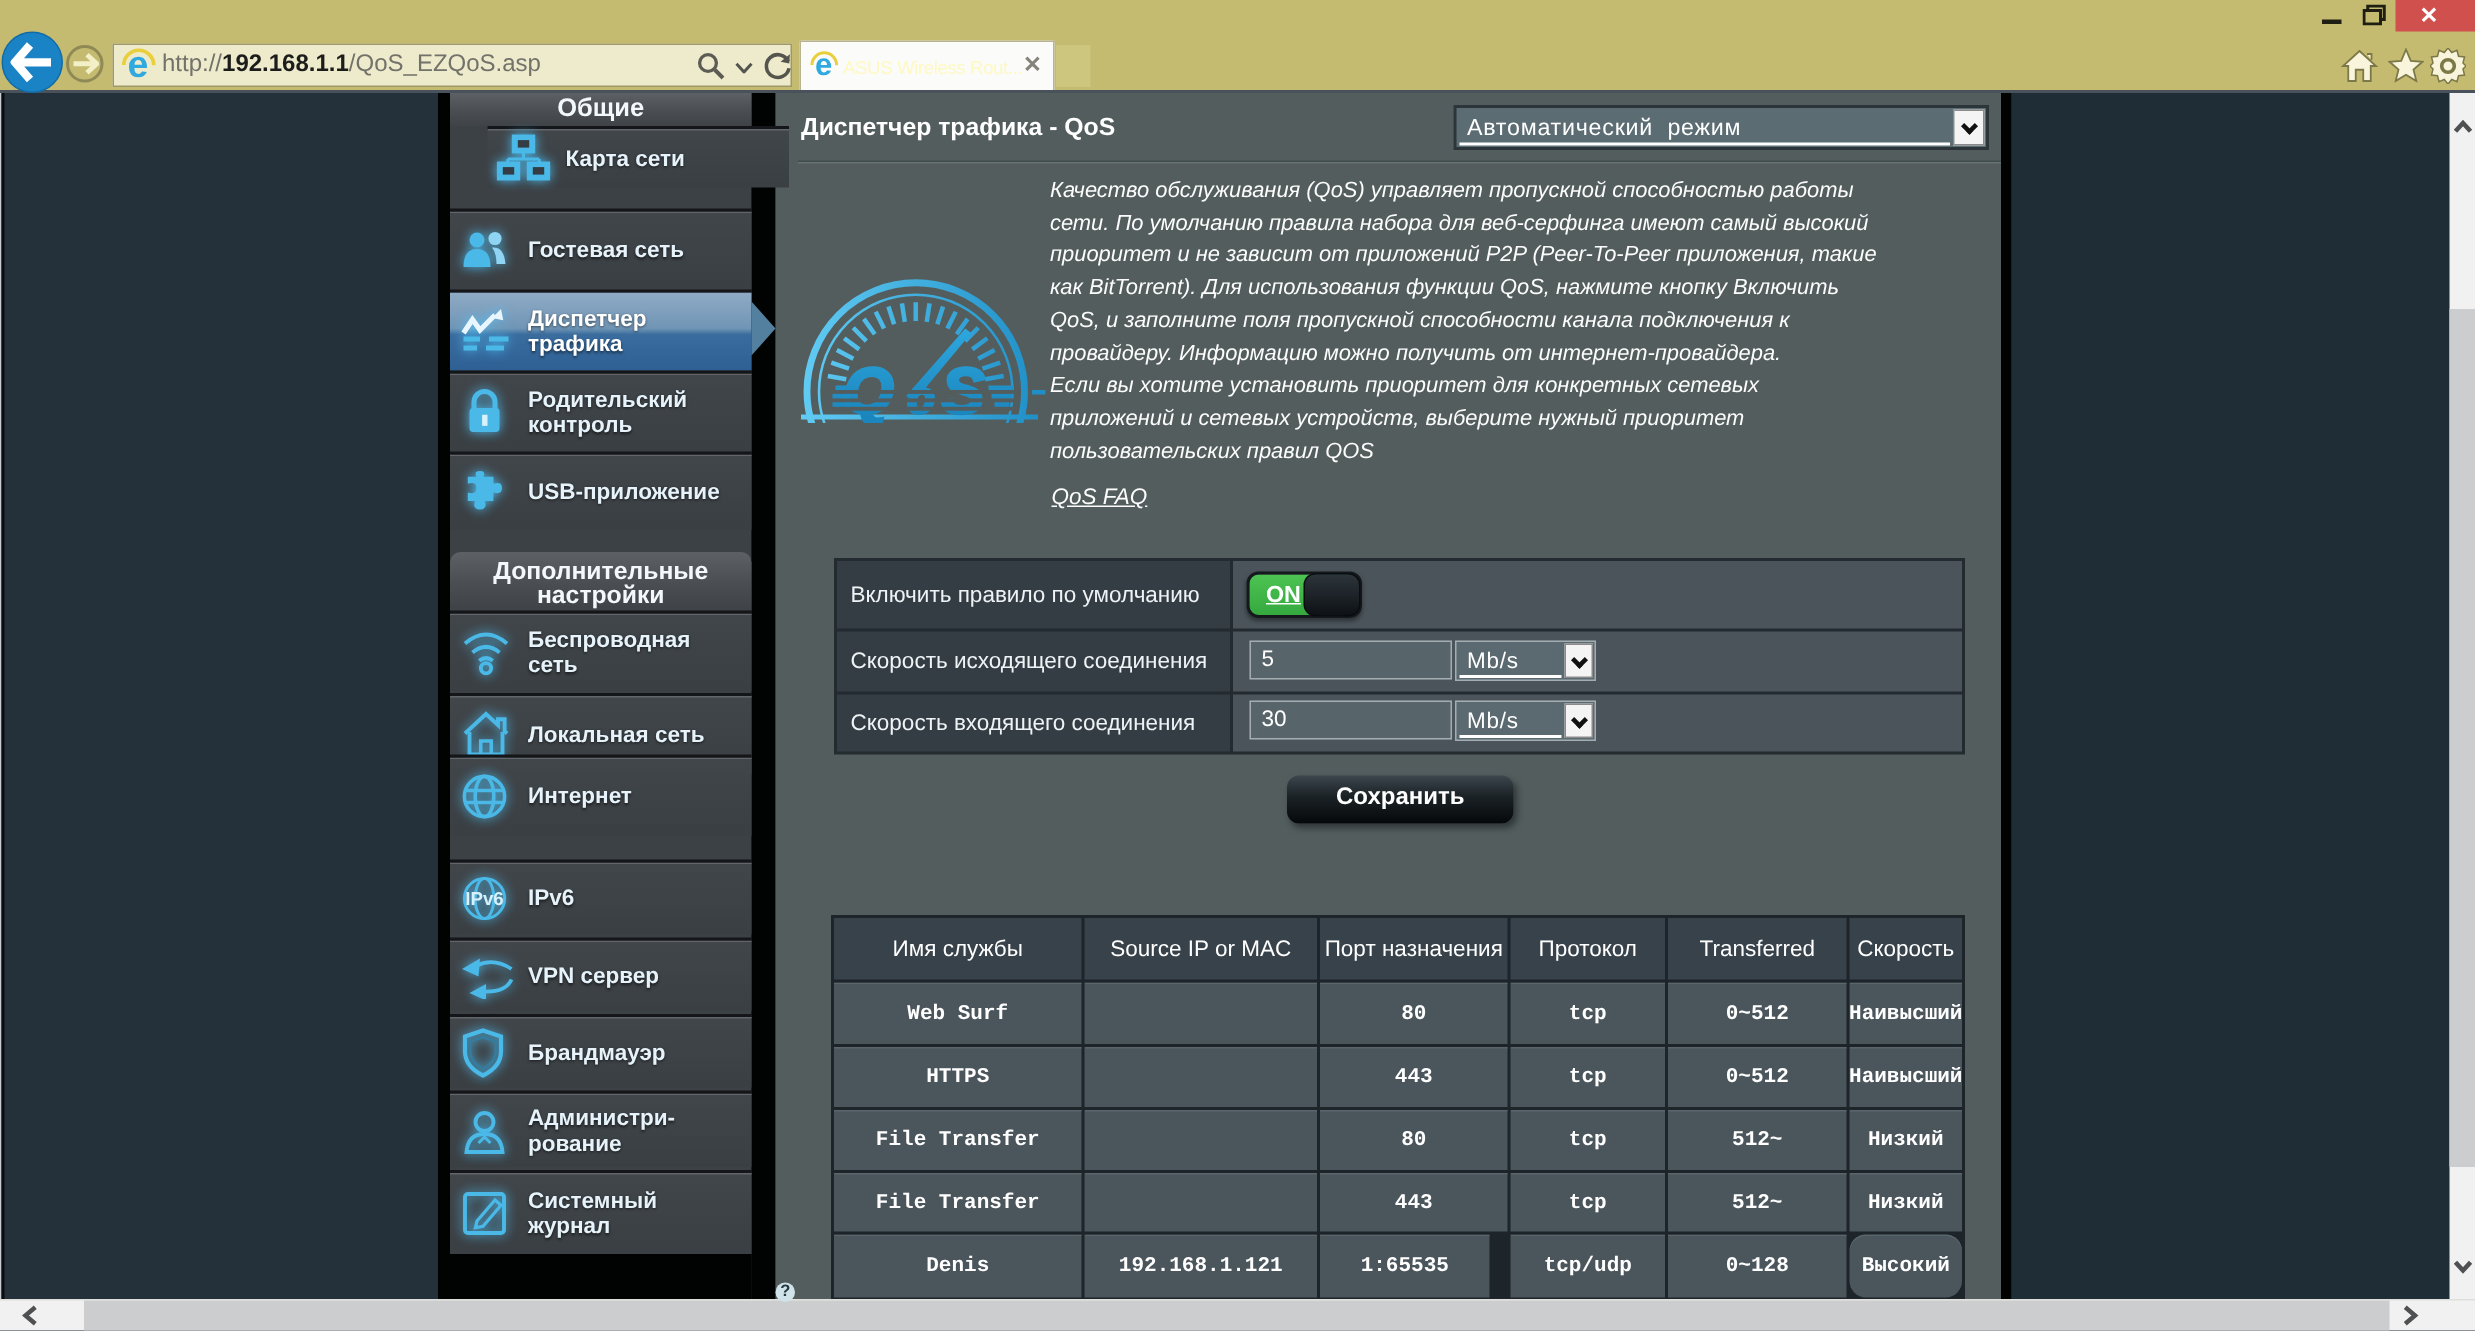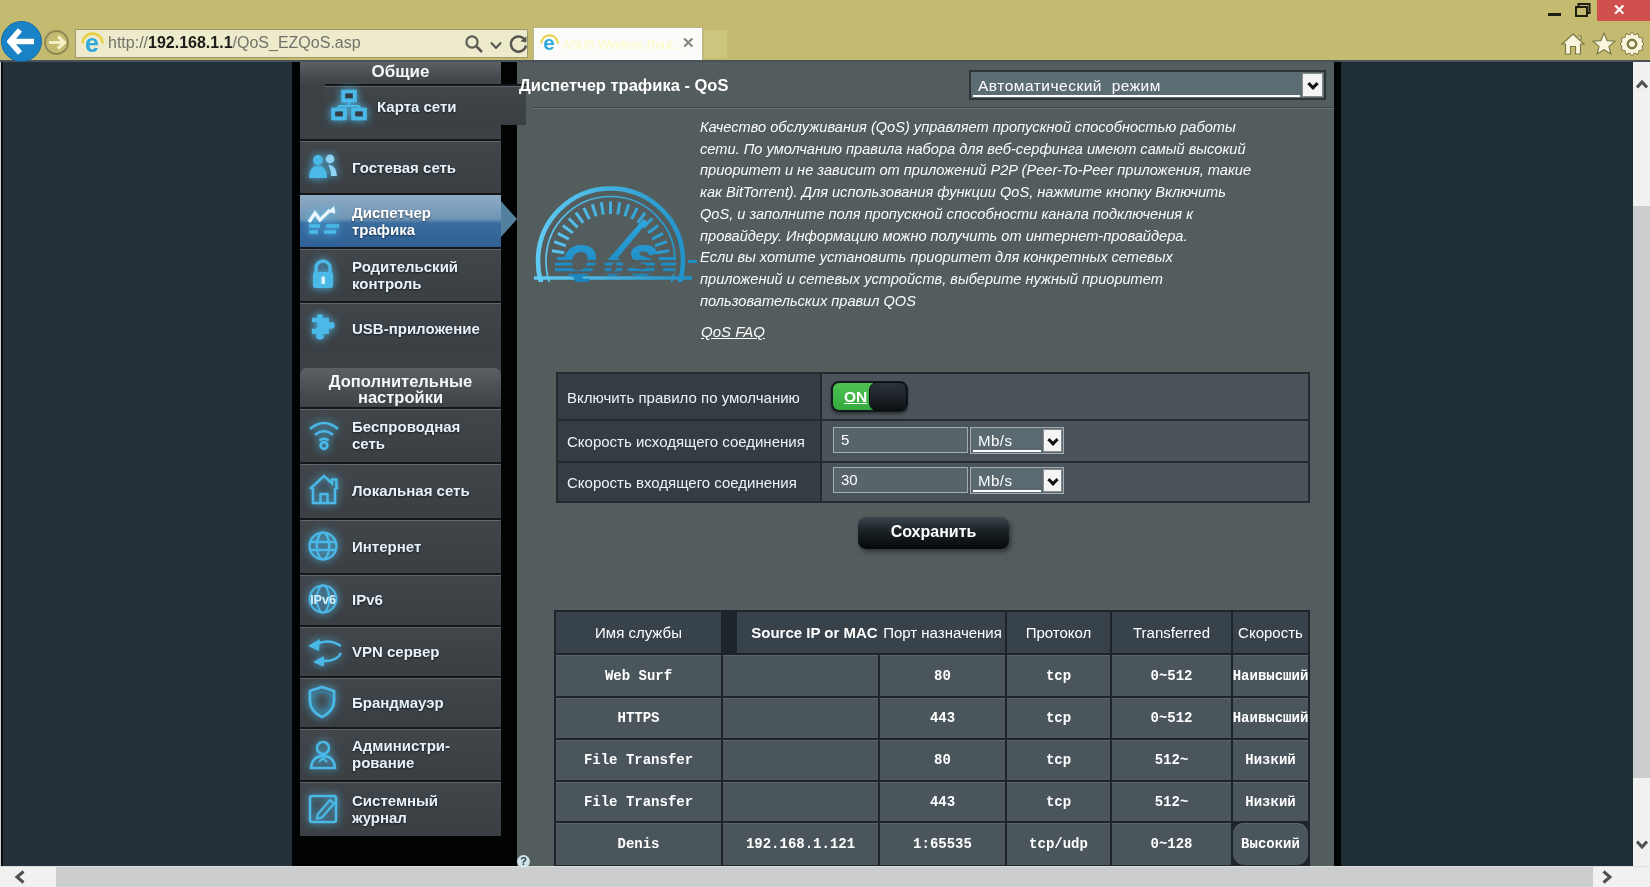--- a/index.html
+++ b/index.html
@@ -52,21 +52,21 @@
      background:linear-gradient(180deg,#8fabc5 0%,#7095b5 46%,#3a6c9e 54%,#2e6095 100%);
      border-top:2px solid #141619; }
   .sel .txt { position:absolute; left:52px; top:50%; transform:translateY(-50%);
      color:#ffffff; font-weight:bold; font-size:15px; line-height:17px;
      text-shadow:0 1px 2px rgba(0,0,0,.55); }
   #selarrow { position:absolute; left:501px; top:201px; width:0; height:0;
      border-top:18px solid transparent; border-bottom:18px solid transparent;
      border-left:16px solid #54809f; }
 
   
-  #ptitle { position:absolute; left:2px; top:14px; font-size:16.5px; font-weight:bold; color:#fff; }
+  #ptitle { position:absolute; left:17px; top:14px; font-size:16.5px; font-weight:bold; color:#fff; }
   #psel { position:absolute; left:452px; top:8px; width:357px; height:30px;
      background:#5b6c73; border:2px solid #2b353a; }
   #psel .t { position:absolute; left:7px; top:5px; color:#fff; font-size:15.5px; letter-spacing:.5px; }
   #psel .ul { position:absolute; left:2px; right:24px; bottom:1px; height:2px; background:#fff; }
   #psel .box { position:absolute; right:1px; top:1px; bottom:1px; width:21px; background:#f4f4f4;
      border:1px solid #8a8a8a; }
   #phr { position:absolute; left:15px; width:802px; top:45px; height:2px; background:#414c4e;
      border-bottom:1px solid rgba(255,255,255,.22); }
   #pdesc { position:absolute; left:183px; top:55px; white-space:nowrap; font-size:14.6px; font-style:italic;
      color:#fcfcfc; line-height:21.7px; }
@@ -270,21 +270,21 @@
     <svg width="36" height="36" viewBox="0 0 36 36">
       <g fill="none" stroke="#4ab9e8" stroke-width="2.6">
         <path d="M4 17 L18 4 L26 11.4 V7.5 h4.4 V15.5 L32 17"></path>
         <path d="M7 16 V31 H29 V16"></path>
         <path d="M14.5 31 V22 h7 V31" stroke-width="2.4"></path>
       </g>
     </svg>
     <div class="txt">Локальная сеть</div>
   </div>
 
-  <div class="sitem" style="top:456px;height:54px;">
+  <div class="sitem" style="top:441px;height:54px;">
     <svg width="34" height="34" viewBox="0 0 34 34">
       <g fill="none" stroke="#4ab9e8" stroke-width="2.4">
         <circle cx="17" cy="17" r="13.4"></circle>
         <ellipse cx="17" cy="17" rx="6.2" ry="13.4"></ellipse>
         <path d="M4 13 H30 M4 21 H30"></path>
       </g>
     </svg>
     <div class="txt">Интернет</div>
   </div>
 
@@ -455,21 +455,21 @@
         </span>
       </div>
   </div>
 
   <div id="savebtn">
       <span>Сохранить</span>
     </div>
 
   <div id="rtable">
     <div class="rh cc" style="left:2px;top:2px;width:165px;height:41px;">Имя службы</div>
-    <div class="rh cc" style="left:183px;top:2px;width:155px;height:41px;font-weight:bold;">Source IP or MAC</div>
+    <div class="rh cc" style="left:169px;top:2px;width:155px;height:41px;">Source IP or MAC</div>
     <div class="rh cc" style="left:326px;top:2px;width:125px;height:41px;">Порт назначения</div>
     <div class="rh cc" style="left:453px;top:2px;width:103px;height:41px;">Протокол</div>
     <div class="rh cc" style="left:558px;top:2px;width:119px;height:41px;">Transferred</div>
     <div class="rh cc" style="left:679px;top:2px;width:75px;height:41px;">Скорость</div>
 
     <div class="rc cc" style="left:2px;top:45px;width:165px;height:41px;">Web Surf</div>
     <div class="rc cc" style="left:169px;top:45px;width:155px;height:41px;"></div>
     <div class="rc cc" style="left:326px;top:45px;width:125px;height:41px;">80</div>
     <div class="rc cc" style="left:453px;top:45px;width:103px;height:41px;">tcp</div>
     <div class="rc cc" style="left:558px;top:45px;width:119px;height:41px;">0~512</div>
@@ -491,21 +491,21 @@
 
     <div class="rc cc" style="left:2px;top:172px;width:165px;height:39px;">File Transfer</div>
     <div class="rc cc" style="left:169px;top:172px;width:155px;height:39px;"></div>
     <div class="rc cc" style="left:326px;top:172px;width:125px;height:39px;">443</div>
     <div class="rc cc" style="left:453px;top:172px;width:103px;height:39px;">tcp</div>
     <div class="rc cc" style="left:558px;top:172px;width:119px;height:39px;">512~</div>
     <div class="rc cc" style="left:679px;top:172px;width:75px;height:39px;">Низкий</div>
 
     <div class="rc cc" style="left:2px;top:213px;width:165px;height:42px;">Denis</div>
     <div class="rc cc" style="left:169px;top:213px;width:155px;height:42px;">192.168.1.121</div>
-    <div class="rc cc" style="left:326px;top:213px;width:125px;height:42px;">1:65535</div>
+    <div class="rc cc" style="left:326px;top:213px;width:113px;height:42px;">1:65535</div>
     <div class="rc cc" style="left:453px;top:213px;width:103px;height:42px;">tcp/udp</div>
     <div class="rc cc" style="left:558px;top:213px;width:119px;height:42px;">0~128</div>
     <div class="rc cc" style="left:679px;top:213px;width:75px;height:42px;border-radius:11px;">Высокий</div>
   </div>
 </div>
 
 <div id="vsb"></div>
 <div id="vthumb"></div>
 <div id="hsb"></div>
 <div id="hthumb"></div>

